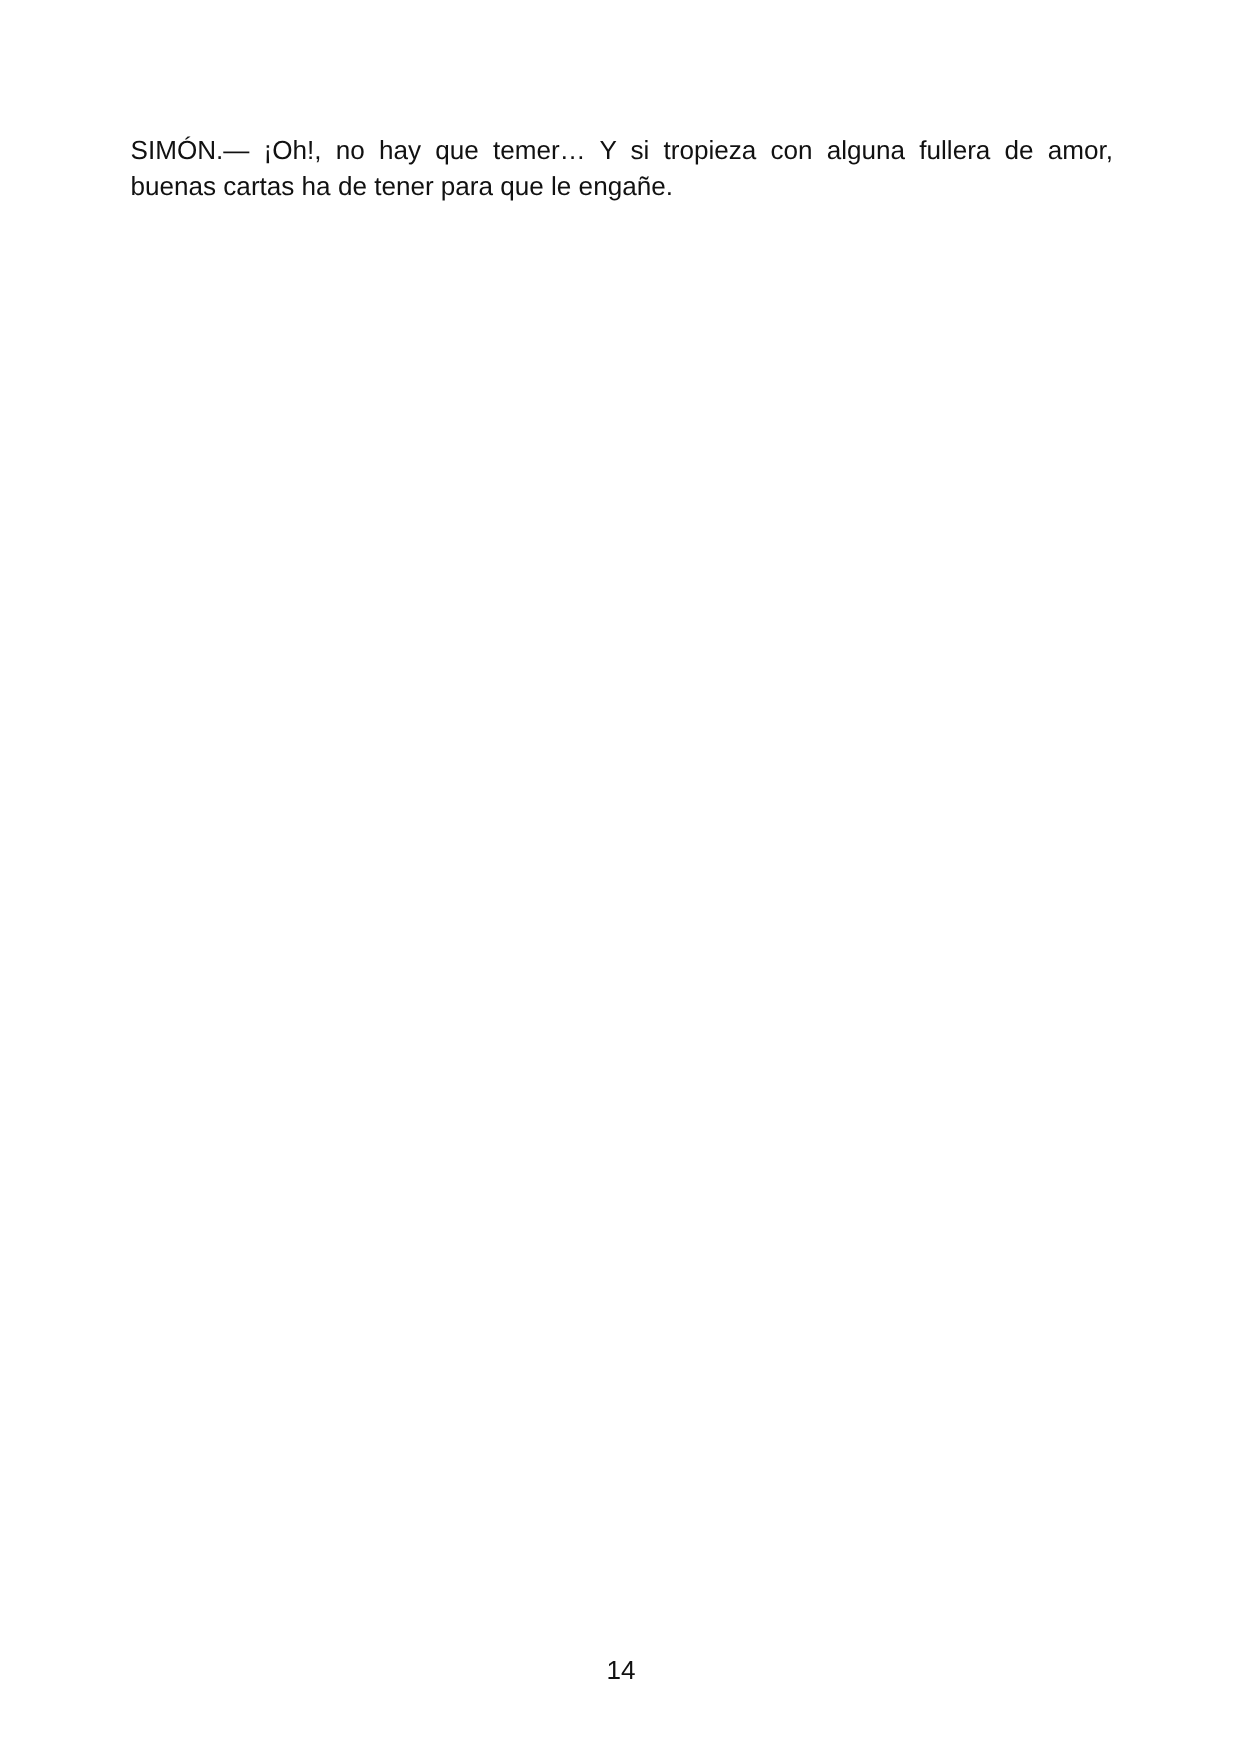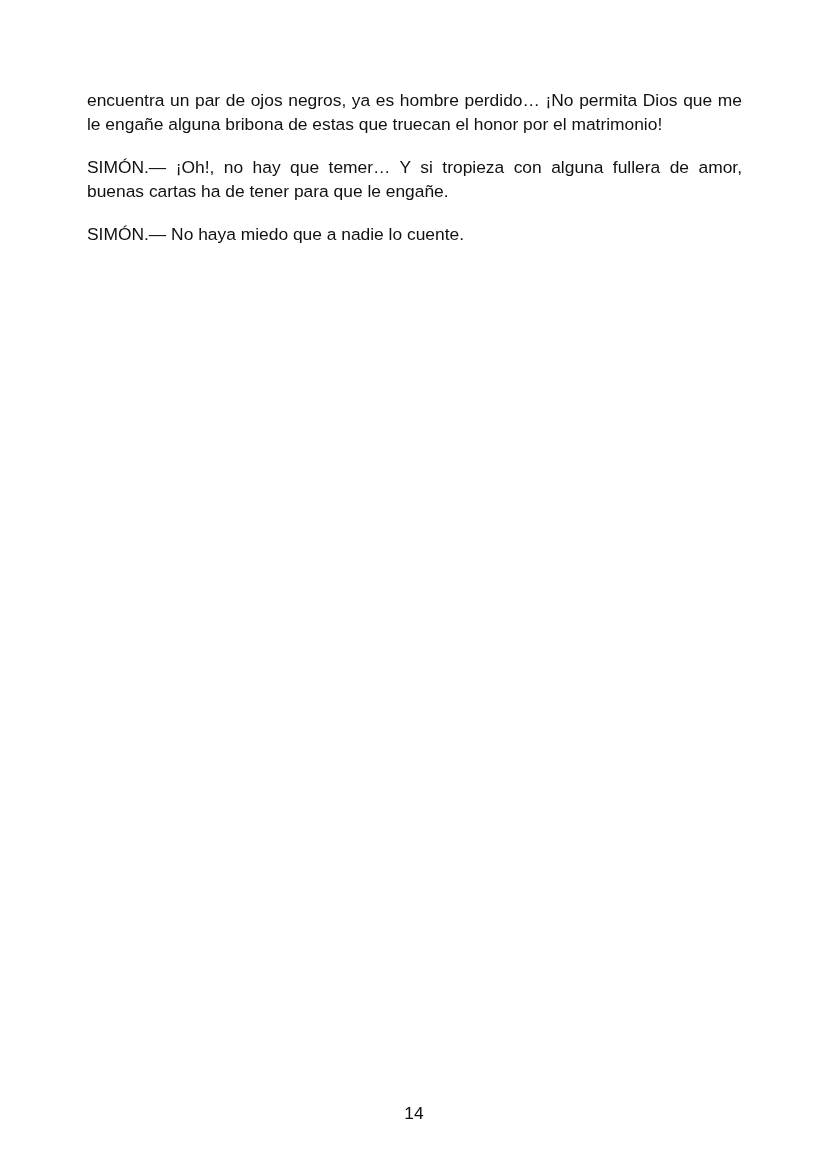--- a/index.html
+++ b/index.html
@@ -38,25 +38,18 @@
       text-align: center;
       font-size: 17.4px;
       line-height: 24px;
     }
   </style>
 </head>
 <body>
 
 <div class="page">
   <p class="para">
-    <span>encuentra un par de ojos negros, ya es hombre perdido… ¡No permita Dios que me le engañe alguna bribona de estas que truecan el honor por el matrimonio!</span>
-  </p>
-  <p class="para">
     <span>SIMÓN.—</span>
     <span>¡Oh!, no hay que temer… Y si tropieza con alguna fullera de amor, buenas cartas ha de tener para que le engañe.</span>
-  </p>
-  <p class="para">
-    <span>SIMÓN.—</span>
-    <span>No haya miedo que a nadie lo cuente.</span>
   </p>
 </div>
 
 <div class="page-number">14</div>
 
 </body></html>

